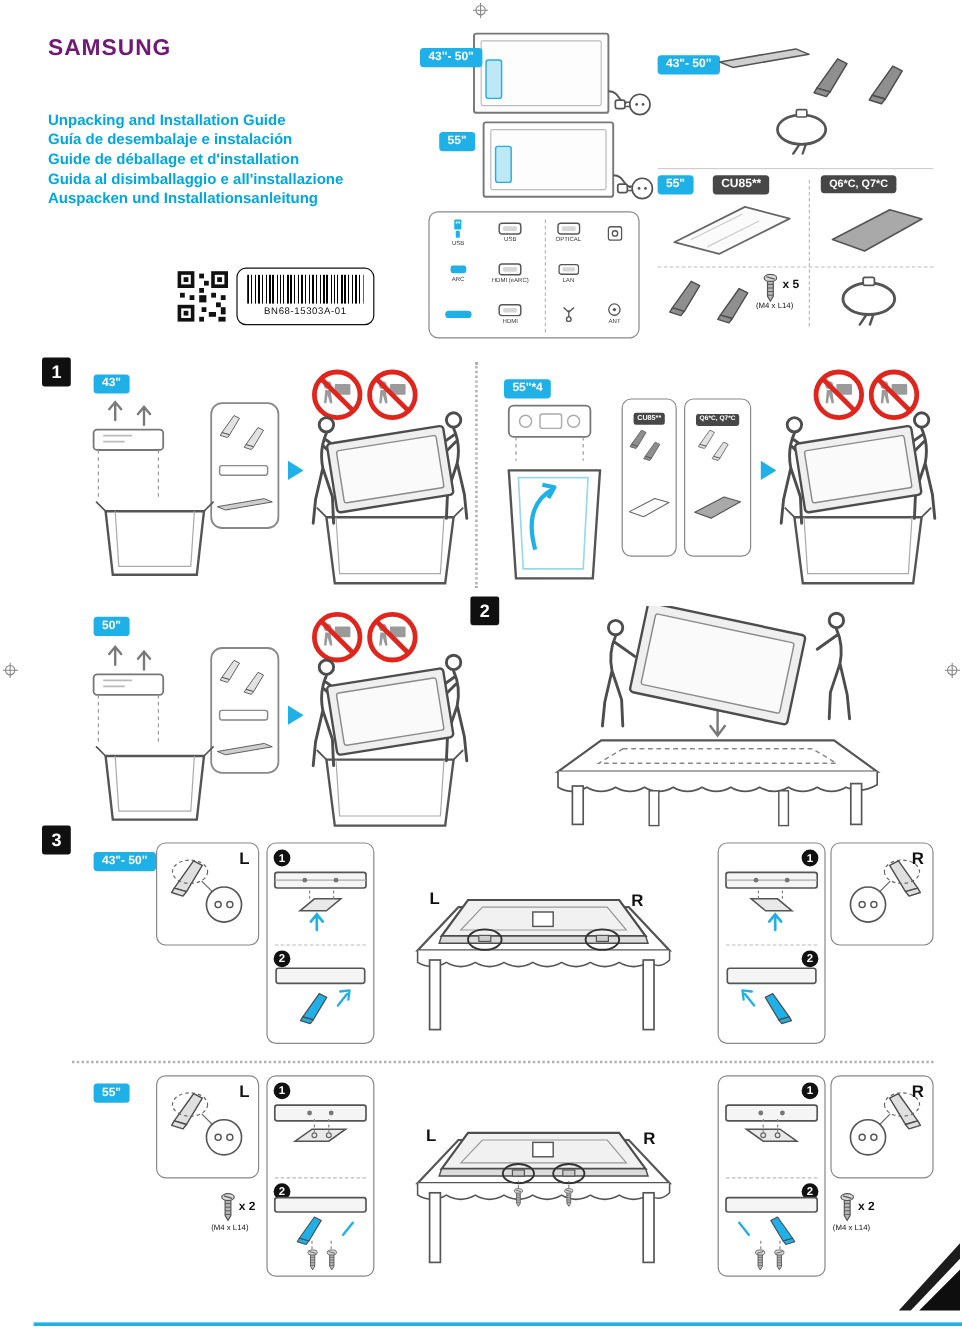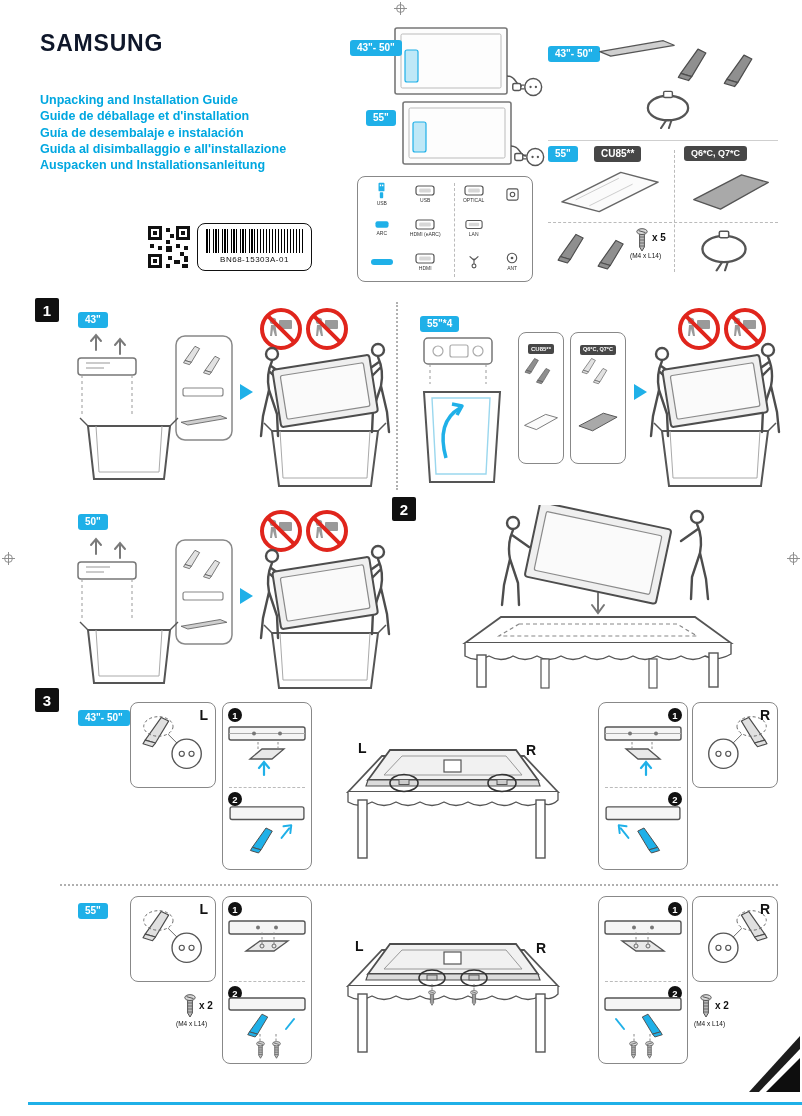--- a/index.html
+++ b/index.html
@@ -4,21 +4,21 @@
 <style>
   *{margin:0;padding:0;box-sizing:border-box}
   html,body{background:#fff}
   body{width:802px;height:1116px;font-family:"Liberation Sans",sans-serif;color:#222;position:relative;overflow:hidden}
   #page{position:absolute;left:0;top:0;width:802px;height:1116px;background:#fff}
   .abs{position:absolute}
   .badge{position:absolute;background:#1fb0e8;color:#fff;font-weight:bold;font-size:10px;line-height:1;padding:3px 7px;border-radius:3px;white-space:nowrap}
   .badge.dark{background:#474747}
   .minibadge{display:inline-block;background:#474747;color:#fff;font-weight:bold;font-size:6px;line-height:1;padding:2px 3px;border-radius:2px;white-space:nowrap}
   .stepnum{position:absolute;width:24px;height:24px;background:#101010;color:#fff;font-size:15px;font-weight:bold;display:flex;align-items:center;justify-content:center;border-radius:2px}
-  .brand{position:absolute;font-size:23px;font-weight:800;letter-spacing:.8px;color:#0f172a}
+  .brand{position:absolute;font-size:19px;font-weight:800;letter-spacing:.8px;color:#701a75}
   .titles{position:absolute}
   .titles div{font-size:12.5px;font-weight:bold;color:#00a7e0;line-height:16.3px;white-space:nowrap}
   .box{position:absolute;border:1.5px solid #888;border-radius:8px;background:#fff}
   .bcbox{position:absolute;border:1.6px solid #111;border-radius:8px;background:#fff;text-align:center;padding-top:5px}
   .barcode{width:97px;height:24px;margin:0 auto;background:repeating-linear-gradient(90deg,#000 0 1.5px,#fff 1.5px 3px,#000 3px 4px,#fff 4px 6.5px,#000 6.5px 7.5px,#fff 7.5px 9px)}
   .pn{font-size:8px;letter-spacing:.5px;margin-top:2px;color:#111}
   .numcirc{position:absolute;width:14px;height:14px;border-radius:50%;background:#111;color:#fff;font-size:9.5px;font-weight:bold;display:flex;align-items:center;justify-content:center}
   .side{position:absolute;font-weight:bold;font-size:14px;color:#111}
   .scqty{position:absolute;font-weight:bold;font-size:10px;color:#111;white-space:nowrap}
   .scspec{position:absolute;font-size:6.5px;color:#111;white-space:nowrap}
@@ -222,22 +222,22 @@
       <use href="#s-reg"></use>
     </svg>
 <svg class="regmark" style="left:787px;top:552px;width:13px;height:13px" viewBox="0 0 14 14">
       <use href="#s-reg"></use>
     </svg>
 
 <div class="brand" style="left:40px;top:30px">SAMSUNG</div>
 
 <div class="titles" style="left:40px;top:92px">
   <div>Unpacking and Installation Guide</div>
+  <div>Guía de desembalaje e instalación</div>
   <div>Guide de déballage et d'installation</div>
-  <div>Guía de desembalaje e instalación</div>
   <div>Guida al disimballaggio e all'installazione</div>
   <div>Auspacken und Installationsanleitung</div>
 </div>
 
 <svg class="abs" style="left:146px;top:224px;width:46px;height:46px" viewBox="0 0 46 46">
   <rect x="0" y="0" width="46" height="46" fill="#fff"></rect>
   <g fill="#111">
     <rect x="2" y="2" width="14" height="14"></rect>
         <rect x="30" y="2" width="14" height="14"></rect>
         <rect x="2" y="30" width="14" height="14"></rect>

